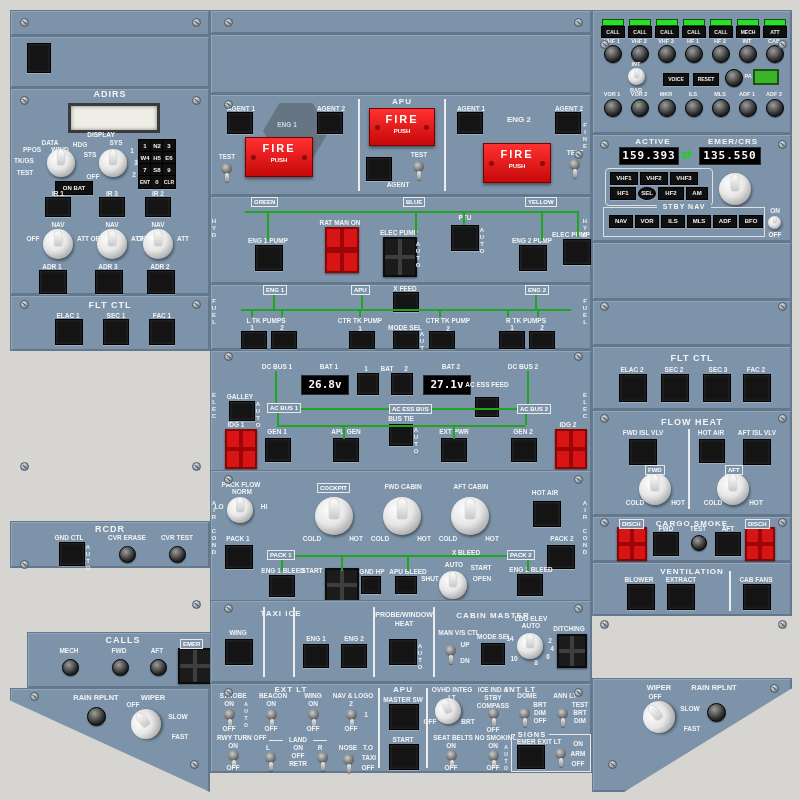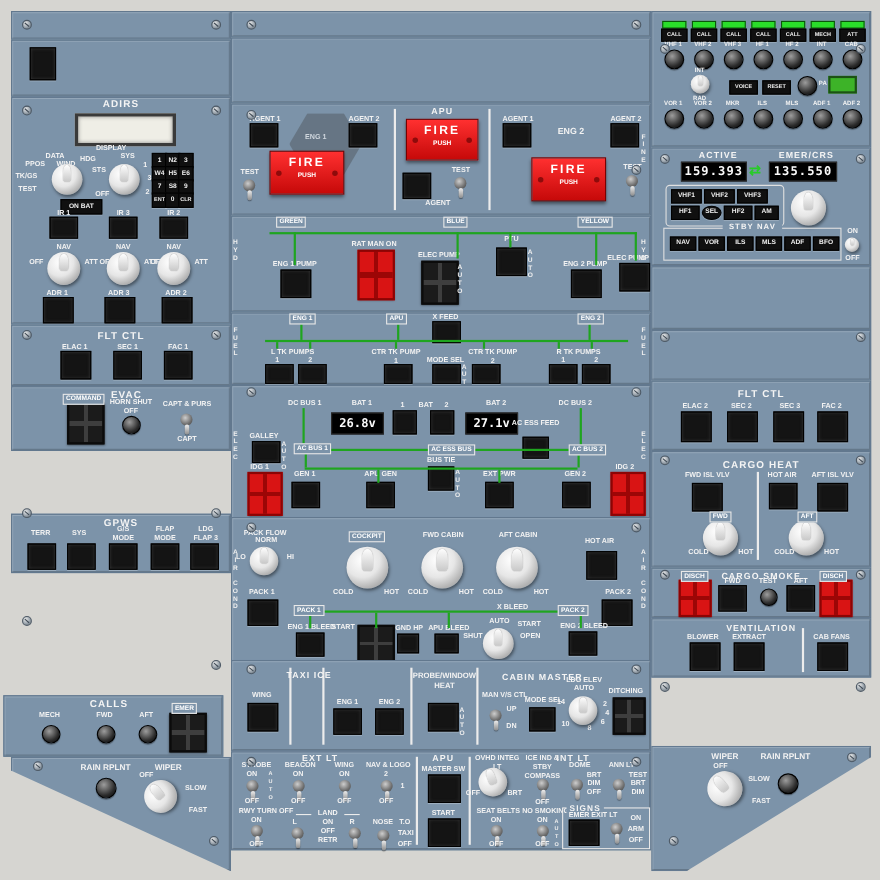--- a/index.html
+++ b/index.html
@@ -112,49 +112,36 @@
   <div class="panel" style="left:10px;top:295px;width:198px;height:54px">
     <div class="a t" style="left:0;top:4px;width:198px">FLT CTL</div>
     <div class="a l" style="left:40px;top:16px;width:34px">ELAC 1</div>
     <div class="a l" style="left:90px;top:16px;width:30px">SEC 1</div>
     <div class="a l" style="left:136px;top:16px;width:30px">FAC 1</div>
     <div class="k" style="left:44px;top:23px;width:26px;height:24px"></div>
     <div class="k" style="left:92px;top:23px;width:24px;height:24px"></div>
     <div class="k" style="left:138px;top:23px;width:24px;height:24px"></div>
   </div>
 
-  <div class="panel" style="left:10px;top:351px;width:198px;height:57px">
-    <div class="a t" style="left:84px;top:2px;width:40px">EVAC</div>
-    <div class="bx" style="left:46px;top:6px">COMMAND</div>
-    <div class="g4" style="left:50px;top:14px;width:30px;height:34px"></div>
-    <div class="a l lw" style="left:86px;top:10px;width:44px">HORN SHUT OFF</div>
-    <div class="rb" style="left:100px;top:26px;width:15px;height:15px"></div>
-    <div class="a l" style="left:134px;top:12px;width:50px">CAPT &amp; PURS</div>
-    <div class="tg" style="left:153px;top:24px"></div>
-    <div class="a l" style="left:144px;top:44px;width:30px">CAPT</div>
-  </div>
-
-
-  <div class="panel" style="left:10px;top:467px;width:198px;height:52px">
-    <div class="a t" style="left:74px;top:2px;width:50px">GPWS</div>
-    <div class="a l" style="left:12px;top:13px;width:28px">TERR</div>
-    <div class="a l" style="left:48px;top:13px;width:26px">SYS</div>
-    <div class="a l lw" style="left:86px;top:10px;width:30px">G/S MODE</div>
-    <div class="a l lw" style="left:124px;top:10px;width:30px">FLAP MODE</div>
-    <div class="a l lw" style="left:160px;top:10px;width:32px">LDG FLAP 3</div>
-    <div class="k" style="left:14px;top:26px;width:24px;height:22px"></div>
-    <div class="k" style="left:50px;top:26px;width:24px;height:22px"></div>
-    <div class="k" style="left:88px;top:26px;width:24px;height:22px"></div>
-    <div class="k" style="left:126px;top:26px;width:24px;height:22px"></div>
-    <div class="k" style="left:162px;top:26px;width:24px;height:22px"></div>
-  </div>
-
-
-
-  <div class="panel" style="left:3px;top:632px;width:198px;height:54px">
+
+
+
+  <div class="panel" style="left:10px;top:521px;width:198px;height:45px">
+    <div class="a t" style="left:74px;top:2px;width:50px">RCDR</div>
+    <div class="a l" style="left:40px;top:12px;width:36px">GND CTL</div>
+    <div class="k" style="left:48px;top:20px;width:24px;height:22px"></div>
+    <div class="vt" style="left:74px;top:22px">AUTO</div>
+    <div class="a l" style="left:94px;top:12px;width:44px">CVR ERASE</div>
+    <div class="rb" style="left:108px;top:24px;width:15px;height:15px"></div>
+    <div class="a l" style="left:146px;top:12px;width:40px">CVR TEST</div>
+    <div class="rb" style="left:158px;top:24px;width:15px;height:15px"></div>
+  </div>
+
+
+  <div class="panel" style="left:27px;top:632px;width:198px;height:54px">
     <div class="a t" style="left:70px;top:2px;width:50px">CALLS</div>
     <div class="a l" style="left:26px;top:14px;width:30px">MECH</div>
     <div class="rb" style="left:34px;top:26px;width:15px;height:15px"></div>
     <div class="a l" style="left:78px;top:14px;width:26px">FWD</div>
     <div class="rb" style="left:84px;top:26px;width:15px;height:15px"></div>
     <div class="a l" style="left:116px;top:14px;width:26px">AFT</div>
     <div class="rb" style="left:122px;top:26px;width:15px;height:15px"></div>
     <div class="bx" style="left:152px;top:6px">EMER</div>
     <div class="g4" style="left:150px;top:15px;width:30px;height:32px"></div>
   </div>
@@ -573,21 +560,21 @@
     <div class="a l" style="left:66px;top:19px;width:30px">SEC 2</div>
     <div class="a l" style="left:110px;top:19px;width:30px">SEC 3</div>
     <div class="a l" style="left:148px;top:19px;width:30px">FAC 2</div>
     <div class="k" style="left:26px;top:27px;width:26px;height:26px"></div>
     <div class="k" style="left:68px;top:27px;width:26px;height:26px"></div>
     <div class="k" style="left:110px;top:27px;width:26px;height:26px"></div>
     <div class="k" style="left:150px;top:27px;width:26px;height:26px"></div>
   </div>
 
   <div class="panel" style="left:592px;top:410px;width:198px;height:104px">
-    <div class="a t" style="left:0;top:6px;width:198px">CARGO HEAT</div>
+    <div class="a t" style="left:0;top:6px;width:198px">FLOW HEAT</div>
     <div class="wl" style="left:95px;top:18px;width:2px;height:80px"></div>
     <div class="a l" style="left:26px;top:18px;width:48px">FWD ISL VLV</div>
     <div class="k" style="left:36px;top:28px;width:26px;height:24px"></div>
     <div class="a l" style="left:100px;top:18px;width:36px">HOT AIR</div>
     <div class="k" style="left:106px;top:28px;width:24px;height:22px"></div>
     <div class="a l" style="left:140px;top:18px;width:48px">AFT ISL VLV</div>
     <div class="k" style="left:150px;top:28px;width:26px;height:24px"></div>
     <div class="bx" style="left:52px;top:54px">FWD</div>
     <div class="kn" style="left:46px;top:62px;width:32px;height:32px"></div>
     <div class="a l" style="left:30px;top:88px;width:24px">COLD</div>

